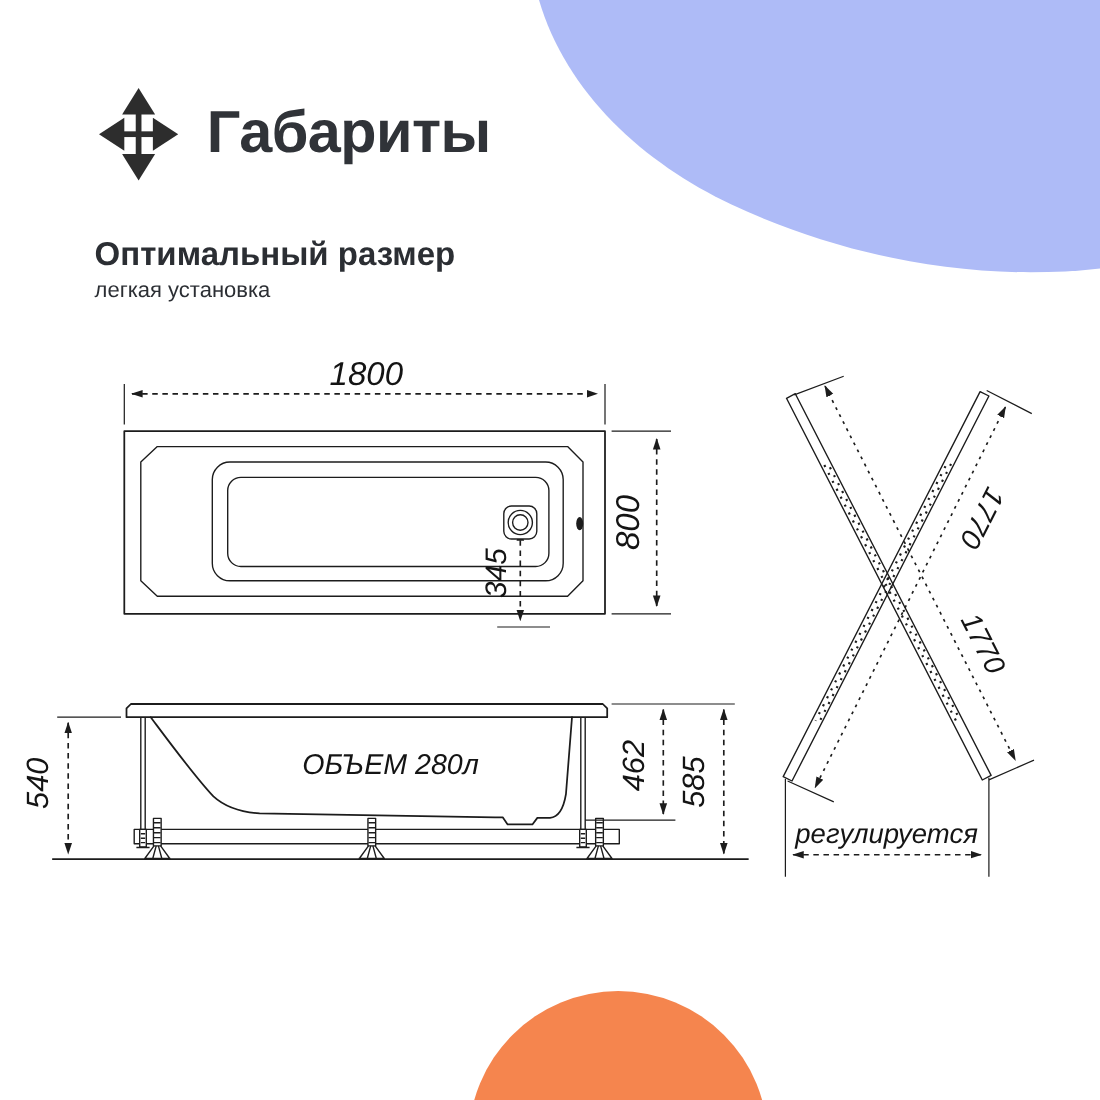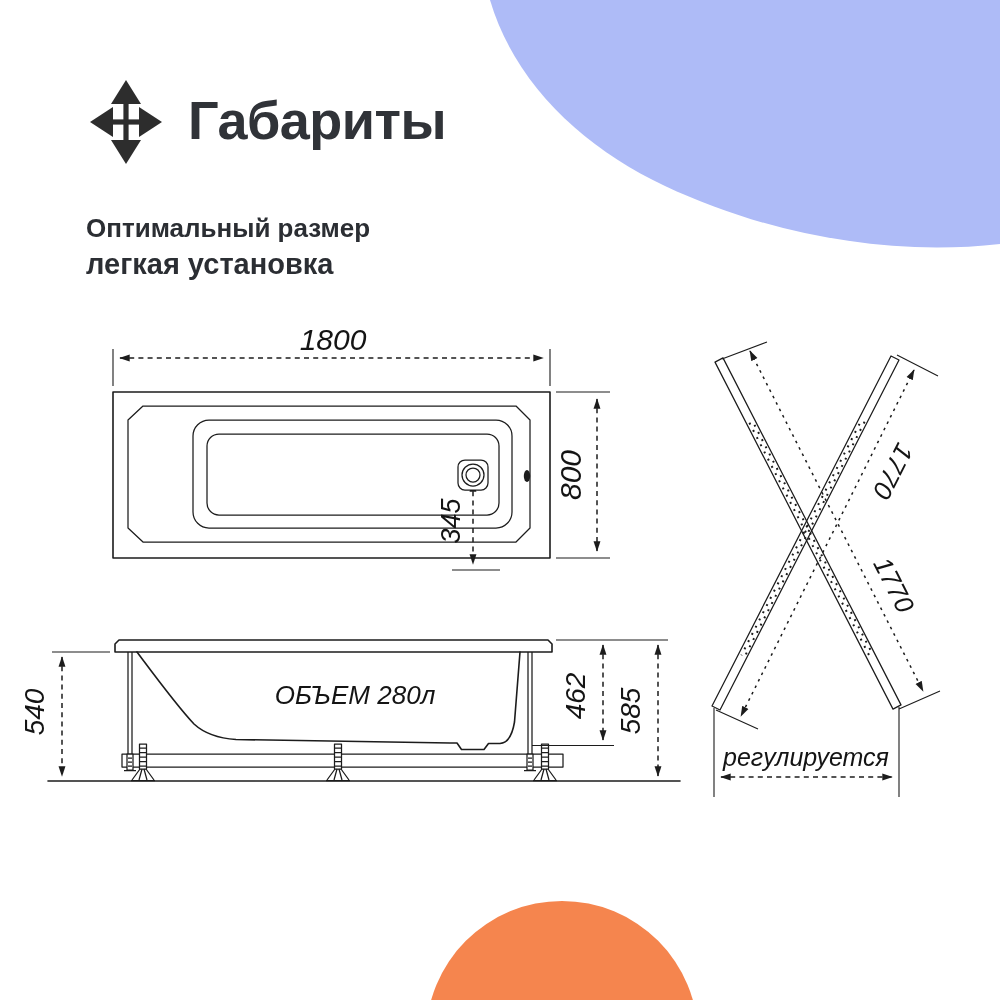--- a/index.html
+++ b/index.html
@@ -9,22 +9,22 @@
     font-family:"Liberation Sans","DejaVu Sans",sans-serif;
   }
   .decor-svg{position:absolute;inset:0;width:1000px;height:1000px;}
   .header{position:absolute;left:88px;top:78px;display:flex;align-items:center;gap:24px;}
   .move-icon{width:76px;height:88px;flex:0 0 auto;}
   .title{
     font-size:54px;font-weight:700;color:#303338;letter-spacing:-0.5px;
     line-height:1;transform:translateY(-2px);
   }
   .subtitle{position:absolute;left:86px;top:212px;color:#2b2e33;}
-  .subtitle .line1{font-size:26px;font-weight:700;line-height:1.3;}
-  .subtitle .line2{font-size:29px;font-weight:700;line-height:1.3;}
+  .subtitle .line1{font-size:30px;font-weight:700;line-height:1.3;}
+  .subtitle .line2{font-size:20px;font-weight:400;line-height:1.3;}
   .drawing-svg{position:absolute;inset:0;width:1000px;height:1000px;}
   
   .ln{stroke:#1c1c1c;stroke-width:1.6;fill:none;stroke-linejoin:round;stroke-linecap:round;}
   .ln-thin{stroke:#1c1c1c;stroke-width:1.25;fill:none;stroke-linejoin:round;}
   .fillw{fill:#ffffff;}
   .dim{stroke:#1c1c1c;stroke-width:1.5;fill:none;stroke-dasharray:5 4.2;}
   .dimdot{stroke:#1c1c1c;stroke-width:1.5;fill:none;stroke-dasharray:2.6 4.6;}
   .ext{stroke:#1c1c1c;stroke-width:1.1;fill:none;}
   .holes{stroke:#1c1c1c;stroke-width:2;fill:none;stroke-dasharray:1.9 6.2;}
   .dim-num{

